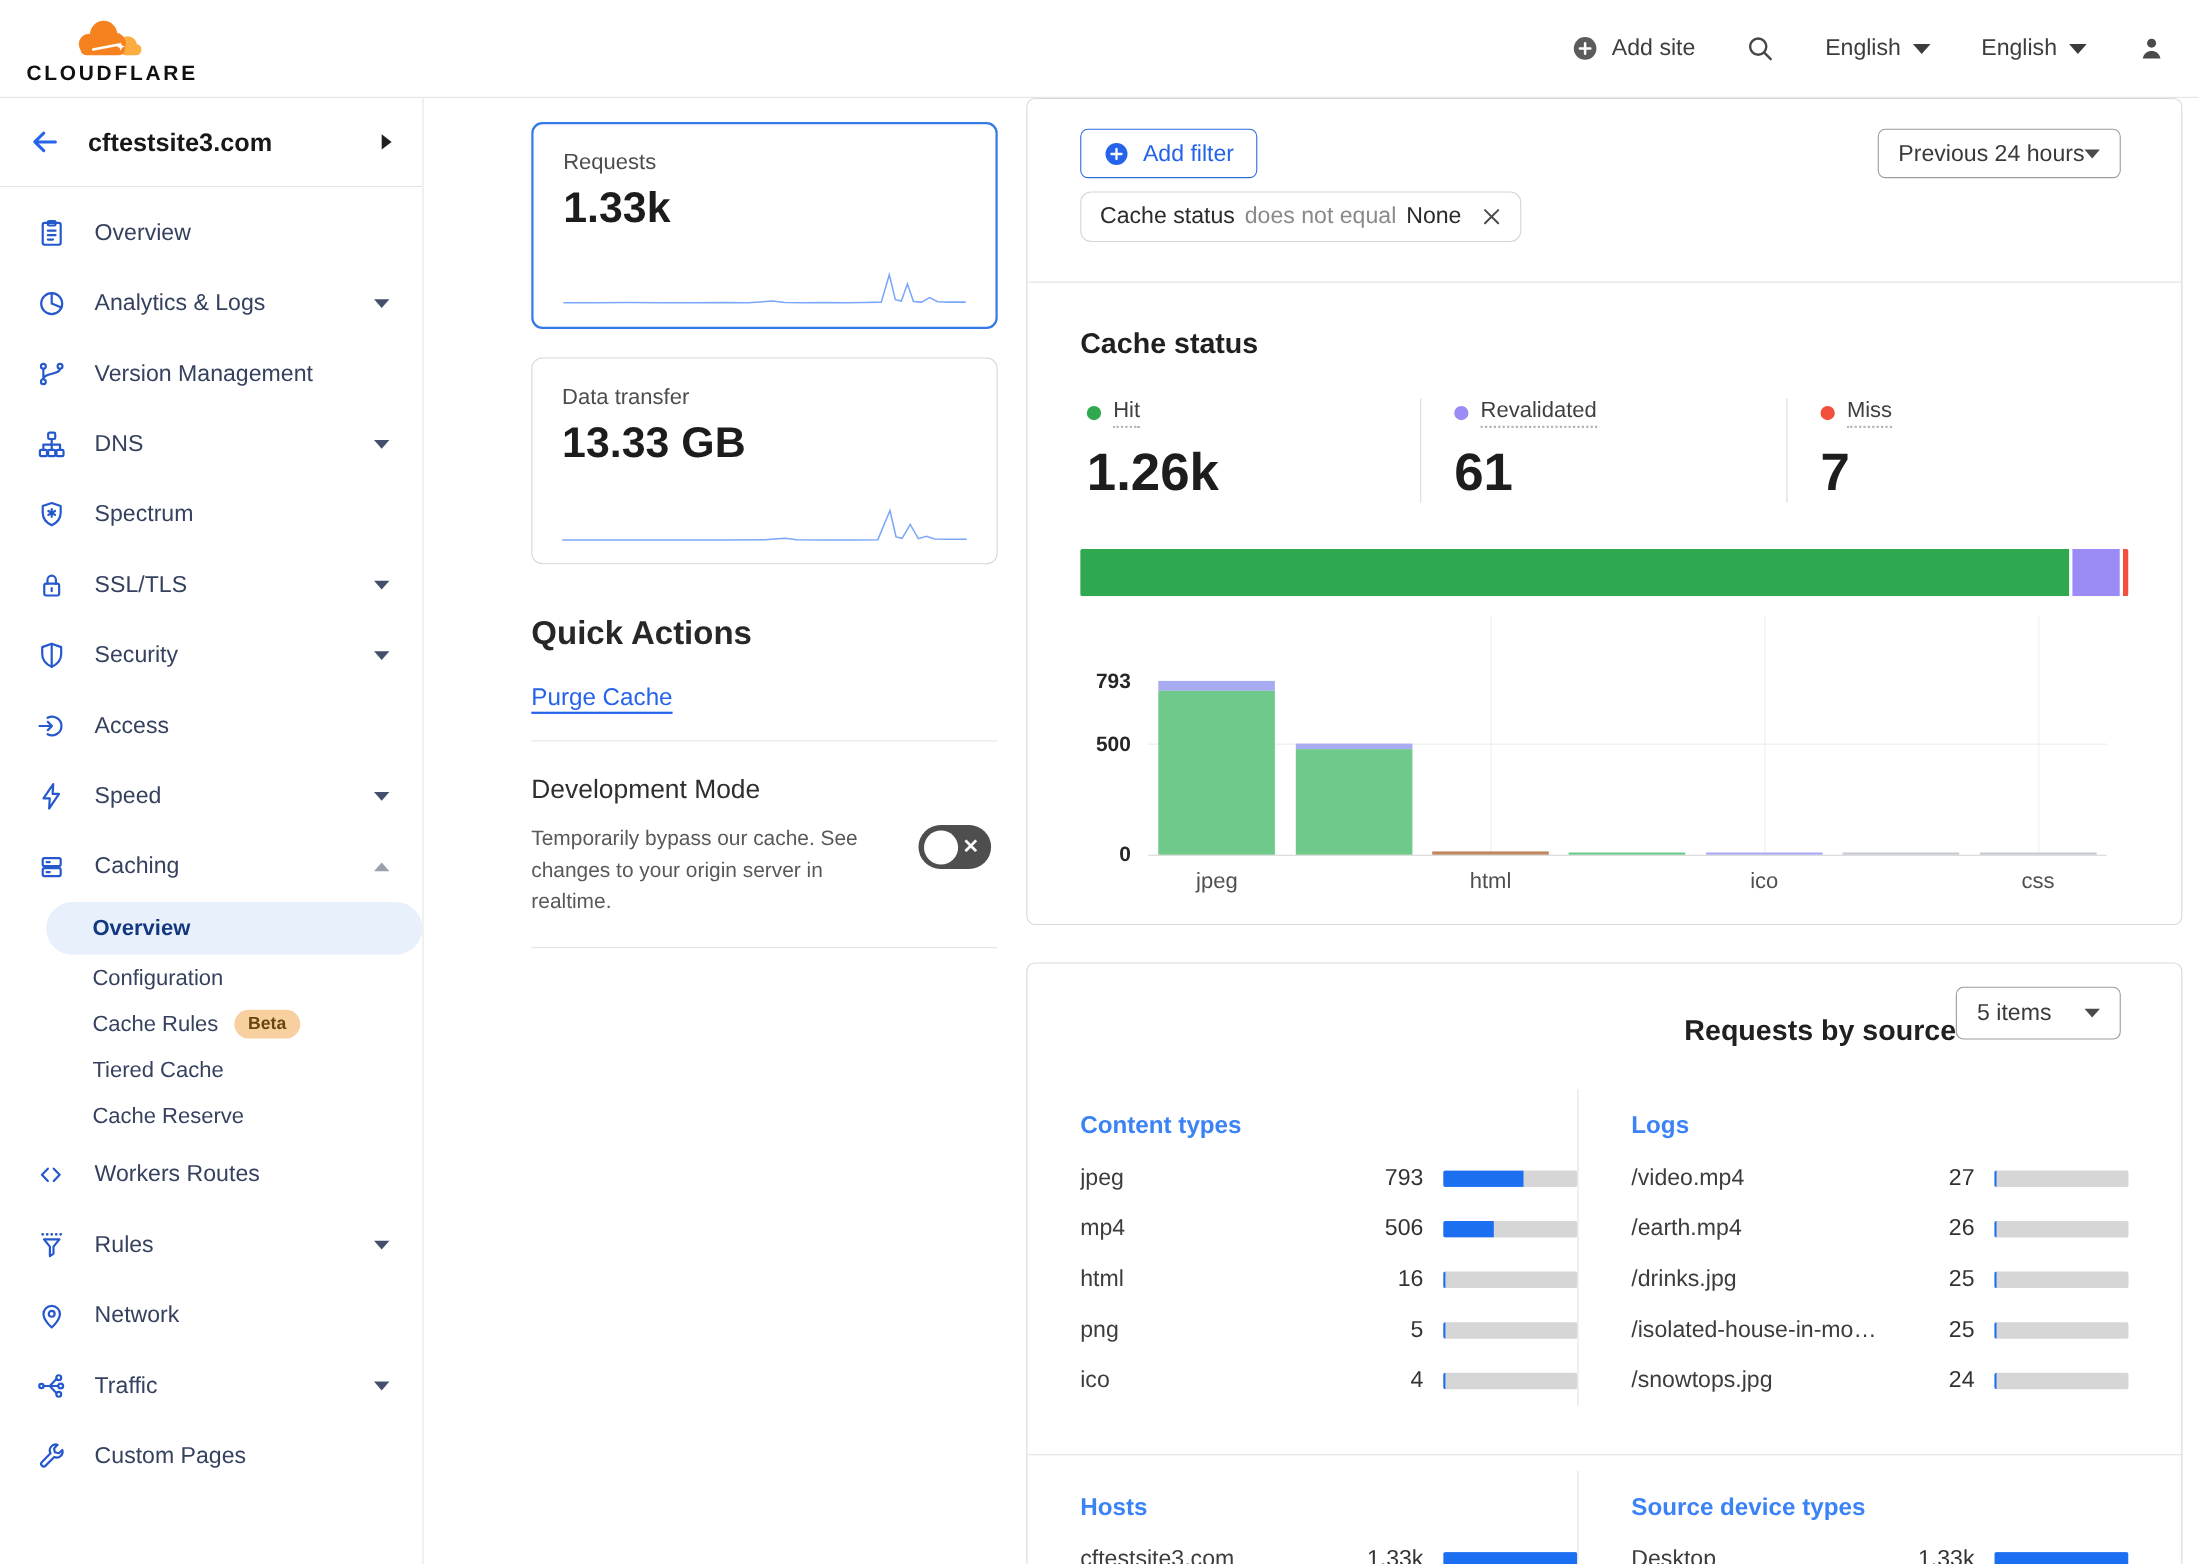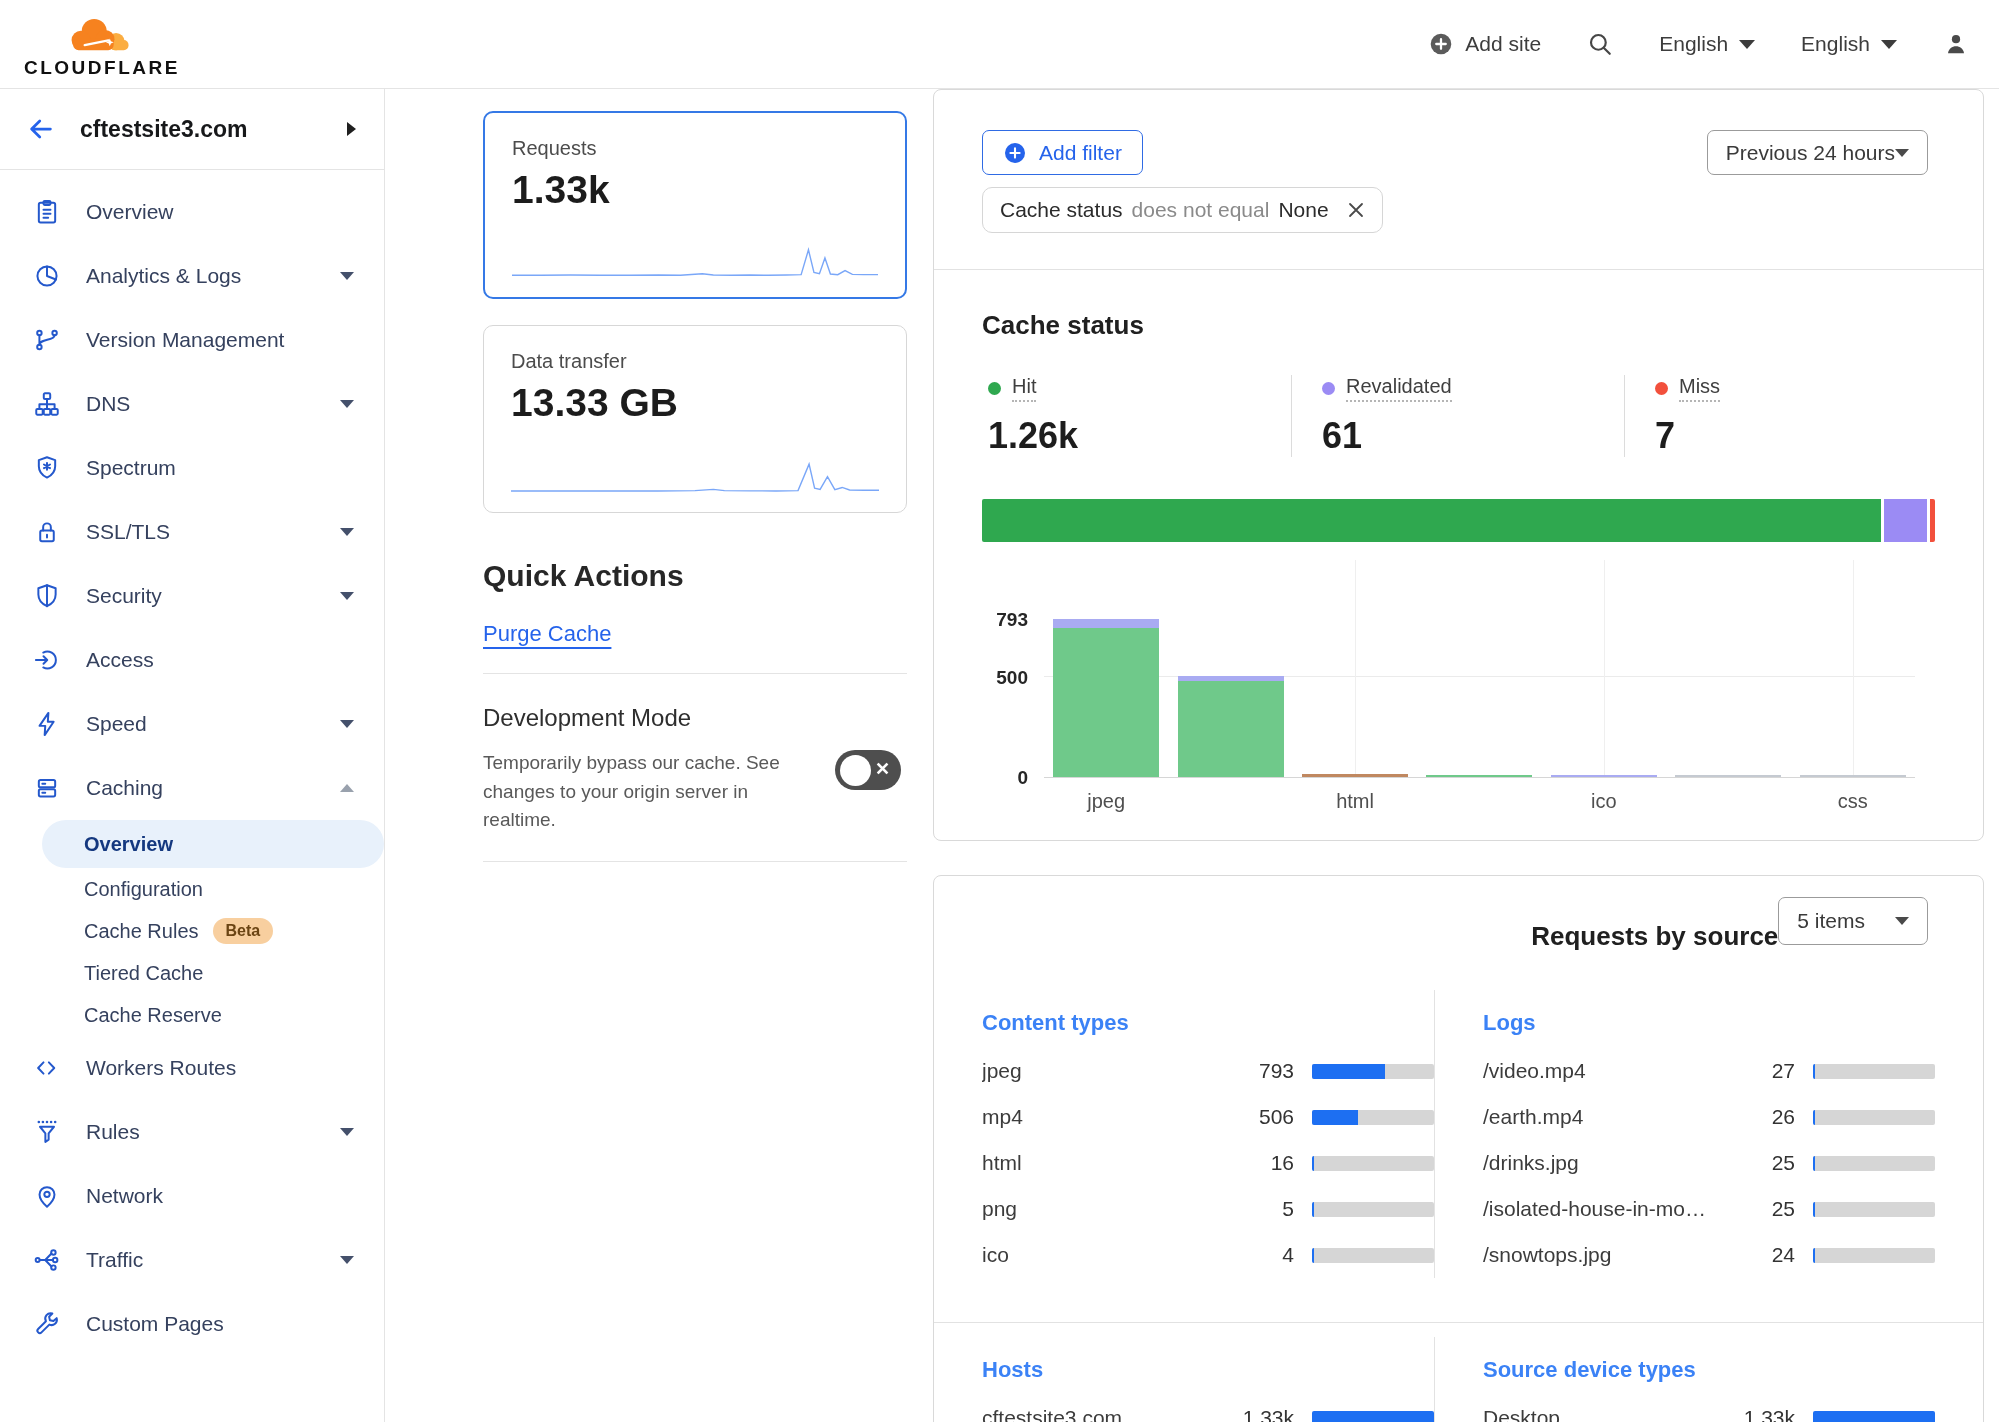--- a/index.html
+++ b/index.html
@@ -59,21 +59,21 @@
   .dm-desc { margin-top:17px; font-size:19px; line-height:1.5; color:#595959; max-width:302px; }
   .toggle { position:absolute; right:6px; top:46px; width:66px; height:40px; background:#4e4e4e; border-radius:20px; cursor:pointer; }
   .knob { position:absolute; left:5px; top:4.5px; width:31px; height:31px; background:#fff; border-radius:50%; }
   .toggle-x { position:absolute; right:11px; top:8px; color:#fff; font-size:18px; font-weight:700; }
 
   
   .panel-card { position:absolute; left:933px; width:1051px; border:1px solid #d9d9d9; border-radius:8px; background:#fff; }
   .card1 { top:89px; height:752px; }
   .card2 { top:875px; height:620px; overflow:hidden; }
 
-  .filter-row { display:flex; justify-content:space-between; align-items:flex-start; padding:40px 55px 0 48px; }
+  .filter-row { display:flex; justify-content:space-between; align-items:flex-start; padding:27px 55px 0 48px; }
   .leftfilters { display:flex; flex-direction:column; align-items:flex-start; }
   .add-filter { display:inline-flex; align-items:center; gap:12px; border:1.5px solid #2f6be4; color:#2563eb;
     border-radius:7px; height:45px; padding:0 20px; font-size:21px; font-weight:500; }
   .add-filter svg { width:24px; height:24px; }
   .chip { margin-top:12px; display:inline-flex; align-items:center; gap:9px; border:1px solid #d6d6d6;
     border-radius:10px; height:46px; padding:0 14px 0 17px; font-size:21px; cursor:pointer; }
   .chip-strong { color:#2b2b2b; } .chip-muted { color:#8a8a8a; }
   .chip-x { width:24px; height:24px; margin-left:6px; cursor:pointer; }
   .range-btn { display:inline-flex; align-items:center; gap:0; border:1px solid #9b9b9b; border-radius:7px;
     height:45px; padding:0 18px; font-size:21px; color:#3a3a3a; }
@@ -83,21 +83,21 @@
   .legend-row { display:flex; margin:34px 48px 0; }
   .legend-col { box-sizing:border-box; }
   .legend-col.c1 { width:309px; padding-left:6px; }
   .legend-col.c2 { width:332px; padding-left:30px; }
   .legend-col.c3 { padding-left:30px; }
   .legend-sep { width:1px; background:#dcdcdc; }
   .legend-label { display:flex; align-items:center; gap:11px; font-size:20px; color:#3f3f3f; }
   .legend-label .txt { border-bottom:2px dotted #b5b5b5; padding-bottom:2px; }
   .dot { width:13px; height:13px; border-radius:50%; flex:none; }
   .dot-hit { background:#2fa84f; } .dot-reval { background:#9b8bf4; } .dot-miss { background:#f2503c; }
-  .legend-value { margin-top:13px; font-size:36px; font-weight:600; color:#1d1d1d; }
+  .legend-value { margin-top:13px; font-size:48px; font-weight:600; color:#1d1d1d; }
 
   .stacked-bar { display:flex; height:43px; margin:42px 48px 0; border-radius:2px; overflow:hidden; }
 
   .barchart { position:relative; margin:78px 0 0 110px; }
   .plot { position:relative; height:158px; width:871px; border-bottom:1px solid #d6d6d6; display:flex; }
   .ylab { position:absolute; right:calc(100% + 16px); transform:translateY(-50%); font-size:19px; font-weight:700; color:#262626; }
   .gridline-h { position:absolute; left:0; right:0; height:1px; background:#ebebeb; }
   .slot { flex:1; position:relative; display:flex; align-items:flex-end; justify-content:center; }
   .slot.gridcol::before { content:""; position:absolute; left:50%; top:-60px; bottom:0; width:1px; background:#efefef; }
   .vbar { width:106px; display:flex; flex-direction:column-reverse; position:relative; z-index:1; }

